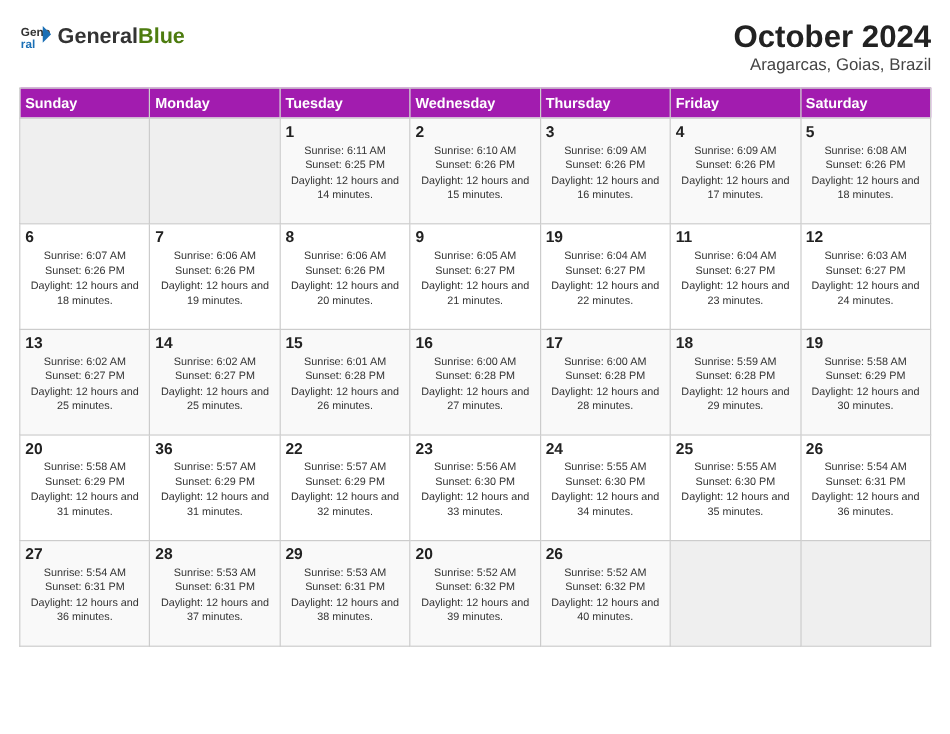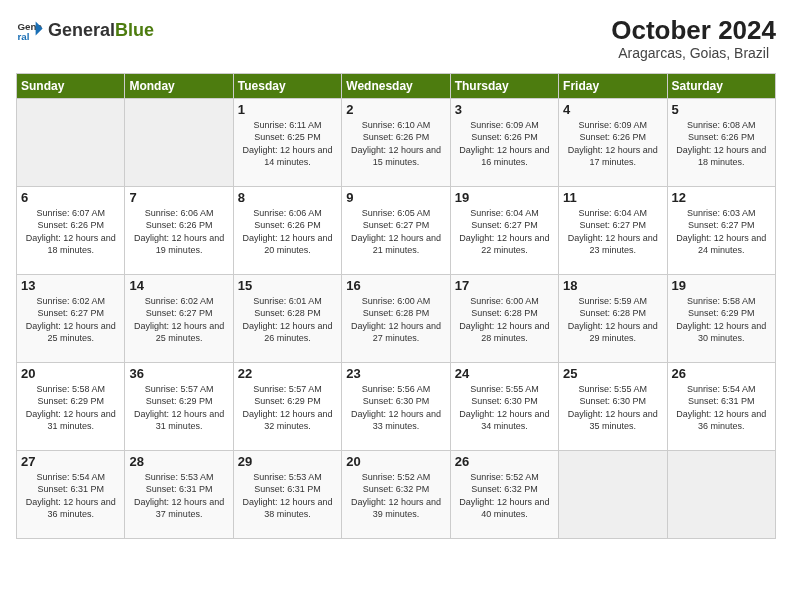--- a/index.html
+++ b/index.html
@@ -40,29 +40,28 @@
     }
     .month-title {
       font-size: 26px;
       font-weight: bold;
       color: #222;
       line-height: 1.1;
     }
     .subtitle {
       font-size: 14px;
       color: #444;
-      text-align: center;
     }
     table {
       width: 100%;
       border-collapse: collapse;
       table-layout: fixed;
     }
     thead tr th {
-      background: #4d7c0f;
+      background: #a21caf;
       color: #fff;
       font-size: 12px;
       font-weight: bold;
       padding: 5px 4px;
       text-align: left;
       border: 1px solid #ccc;
     }
     tbody tr td {
       vertical-align: top;
       border: 1px solid #ccc;

